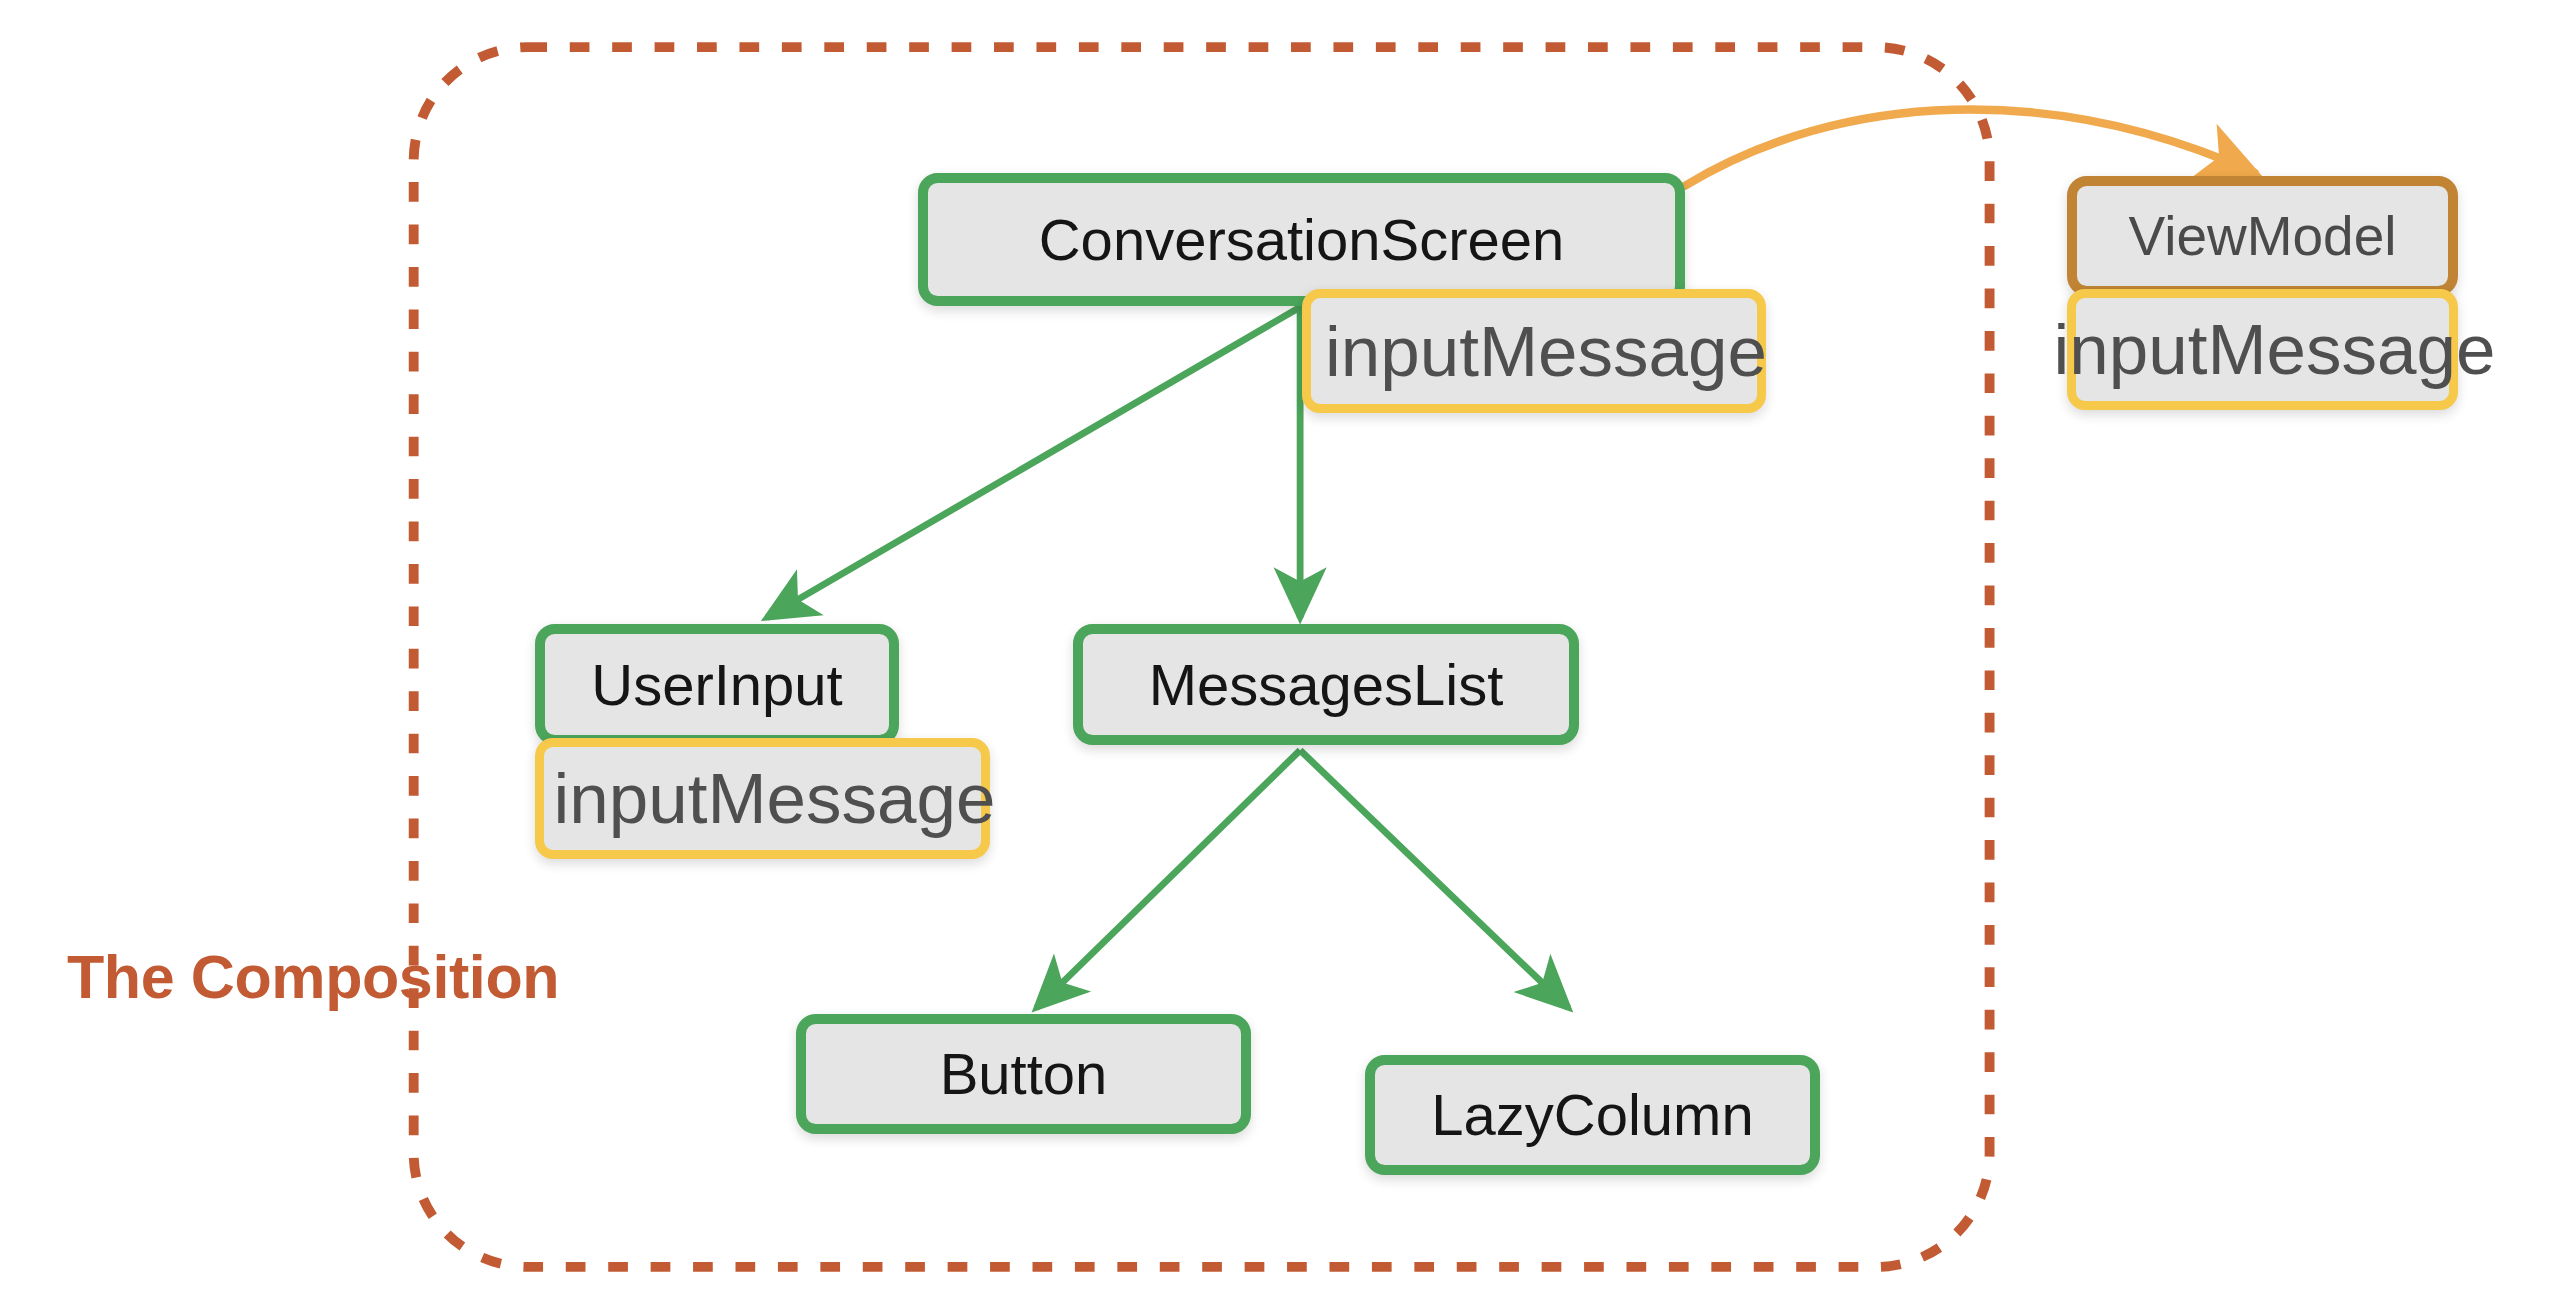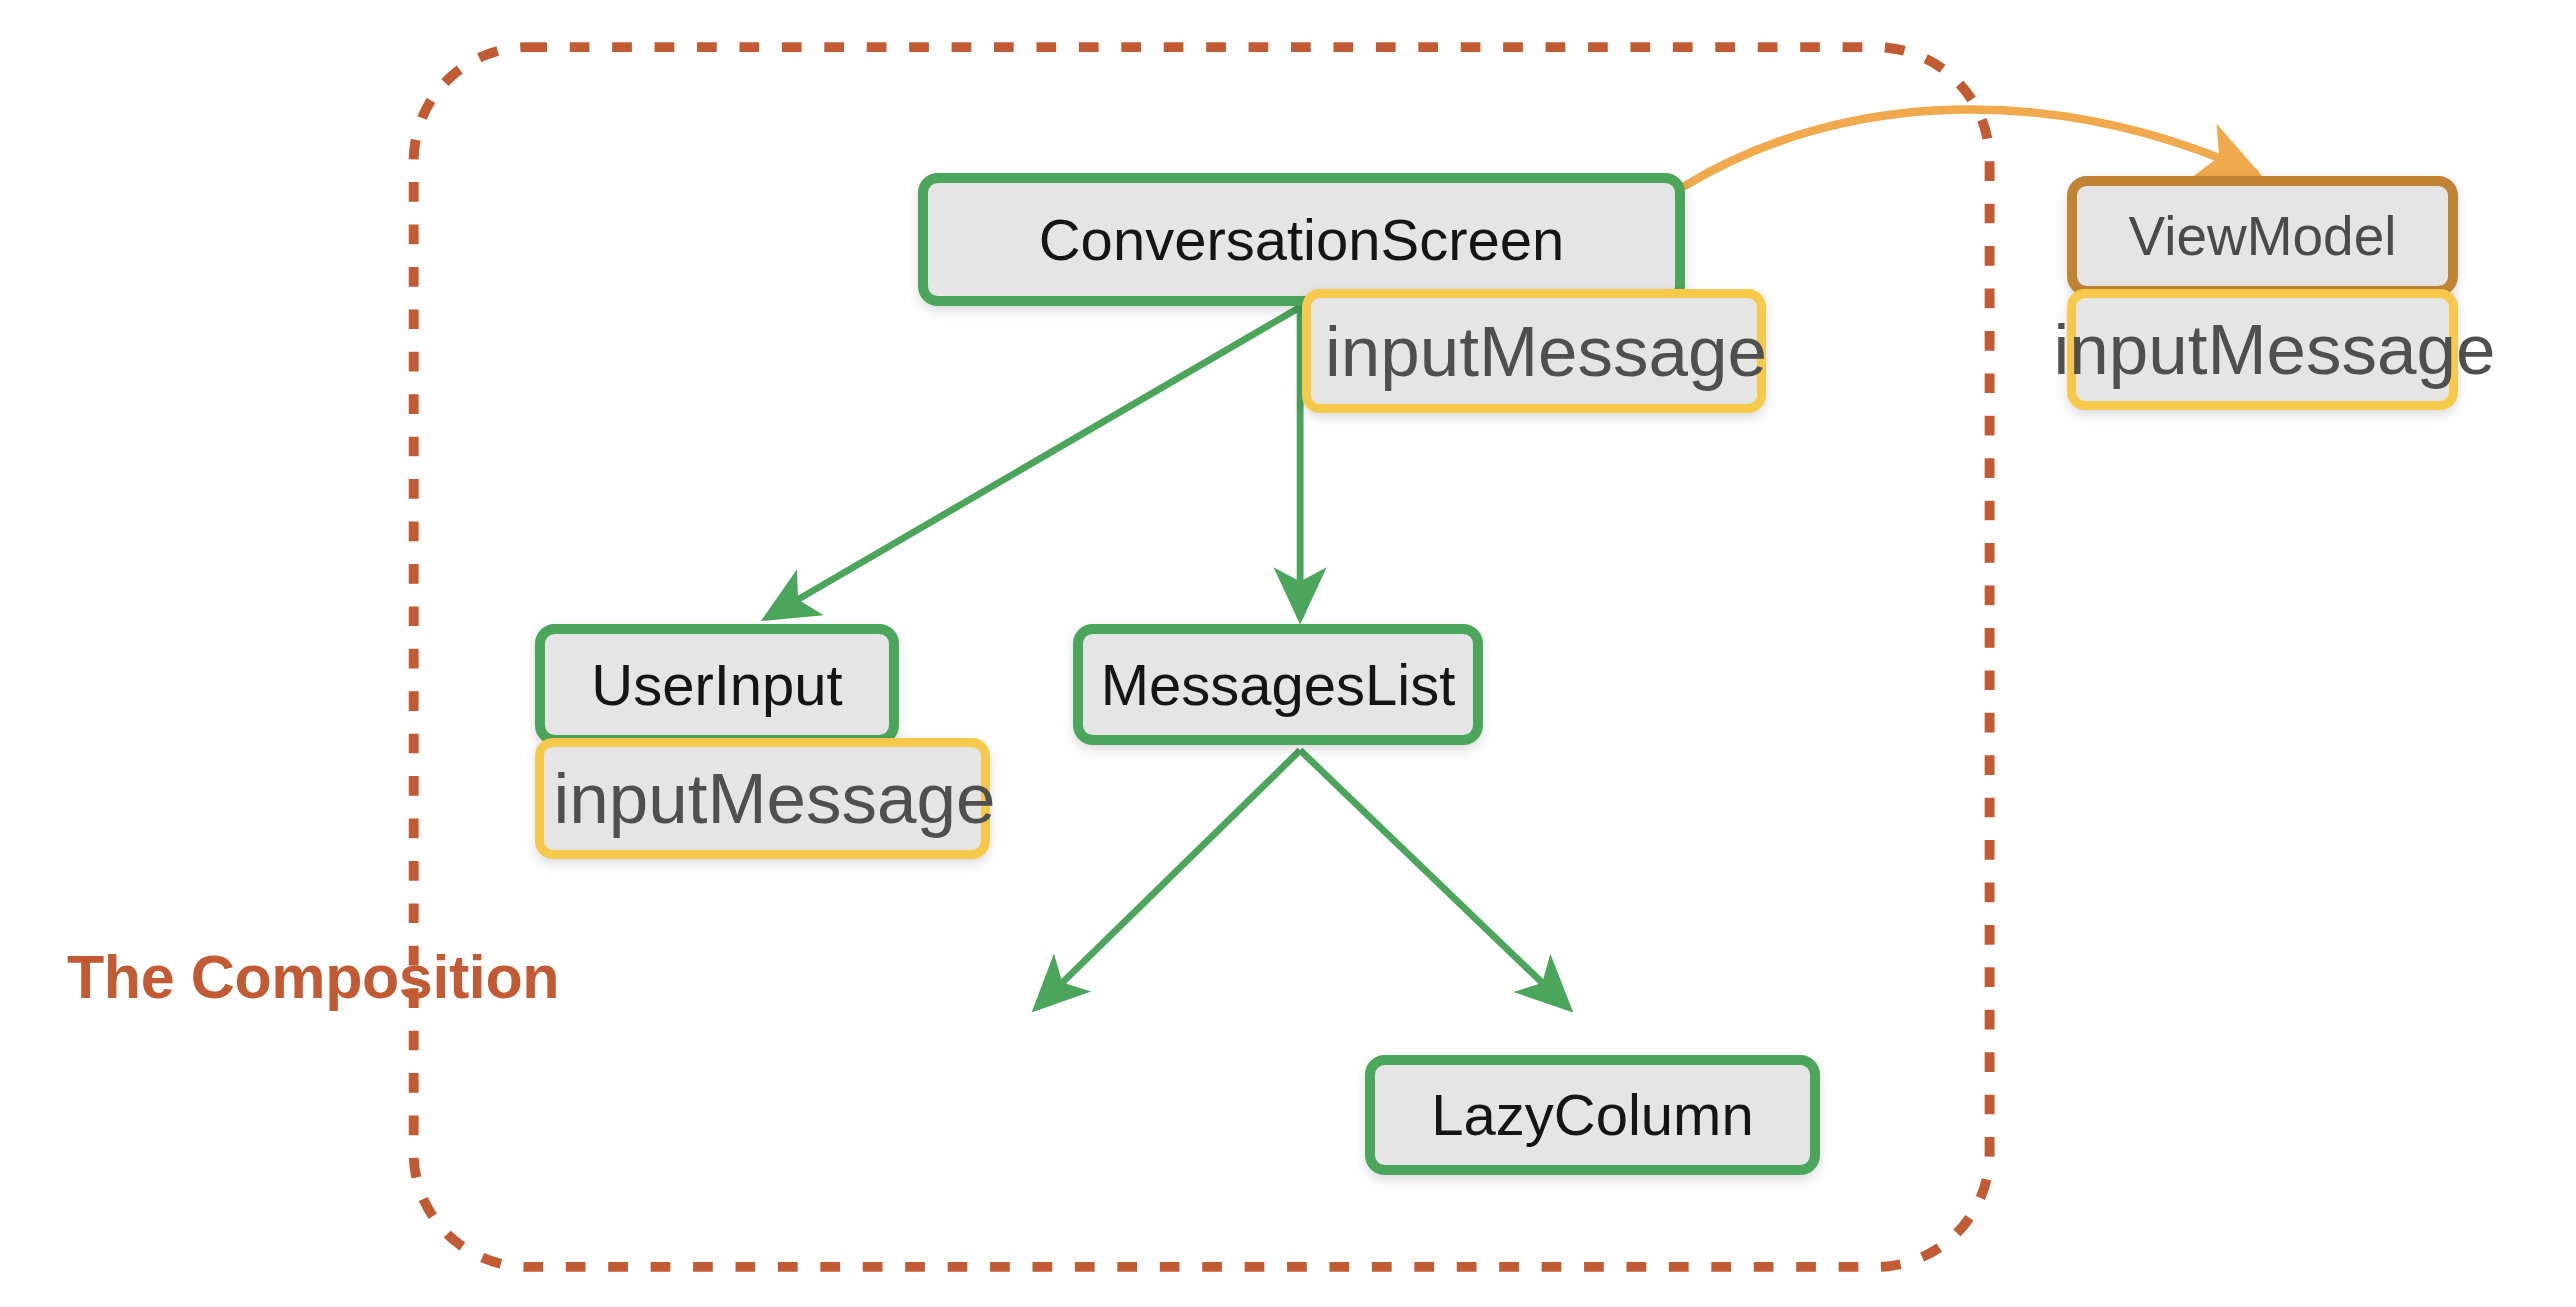--- a/index.html
+++ b/index.html
@@ -72,21 +72,21 @@
   
   #node-conversation-screen { left: 918px; top: 173px;  width: 767px; height: 133px; z-index: 5; }
   #node-conv-state          { left: 1302px; top: 289px;  width: 464px;  height: 124px; z-index: 6; }
 
   #node-viewmodel           { left: 2067px; top: 176px;  width: 391px;  height: 120px; z-index: 5; }
   #node-viewmodel-state     { left: 2067px; top: 289px;  width: 391px;  height: 121px; z-index: 6; }
 
   #node-user-input          { left: 535px;  top: 624px;  width: 364px;  height: 121px; z-index: 5; }
   #node-user-input-state    { left: 535px;  top: 738px;  width: 455px;  height: 121px; z-index: 6; }
 
-  #node-messages-list       { left: 1073px; top: 624px;  width: 410px;  height: 121px; z-index: 5; }
+  #node-messages-list       { left: 1073px; top: 624px;  width: 506px;  height: 121px; z-index: 5; }
 
   #node-button              { left: 796px; top: 1014px; width: 455px;  height: 120px; z-index: 5; }
   #node-lazy-column         { left: 1365px; top: 1014px; width: 455px;  height: 120px; z-index: 5; margin-top: 41px; }
 
   
   #composition-label {
     position: absolute;
     left: 67px;
     top: 942px;
     font-size: 61px;
@@ -149,20 +149,23 @@
   </div>
 
   <div class="node state" id="node-user-input-state">
     <span>inputMessage</span>
   </div>
 
   <div class="node composable" id="node-messages-list">
     <span>MessagesList</span>
   </div>
 
+  <div class="node composable" id="node-button">
+    <span>Button</span>
+  </div>
 
   <div class="node composable" id="node-lazy-column">
     <span>LazyColumn</span>
   </div>
 
   <div id="composition-label">The Composition</div>
 
 </div>
 
 

